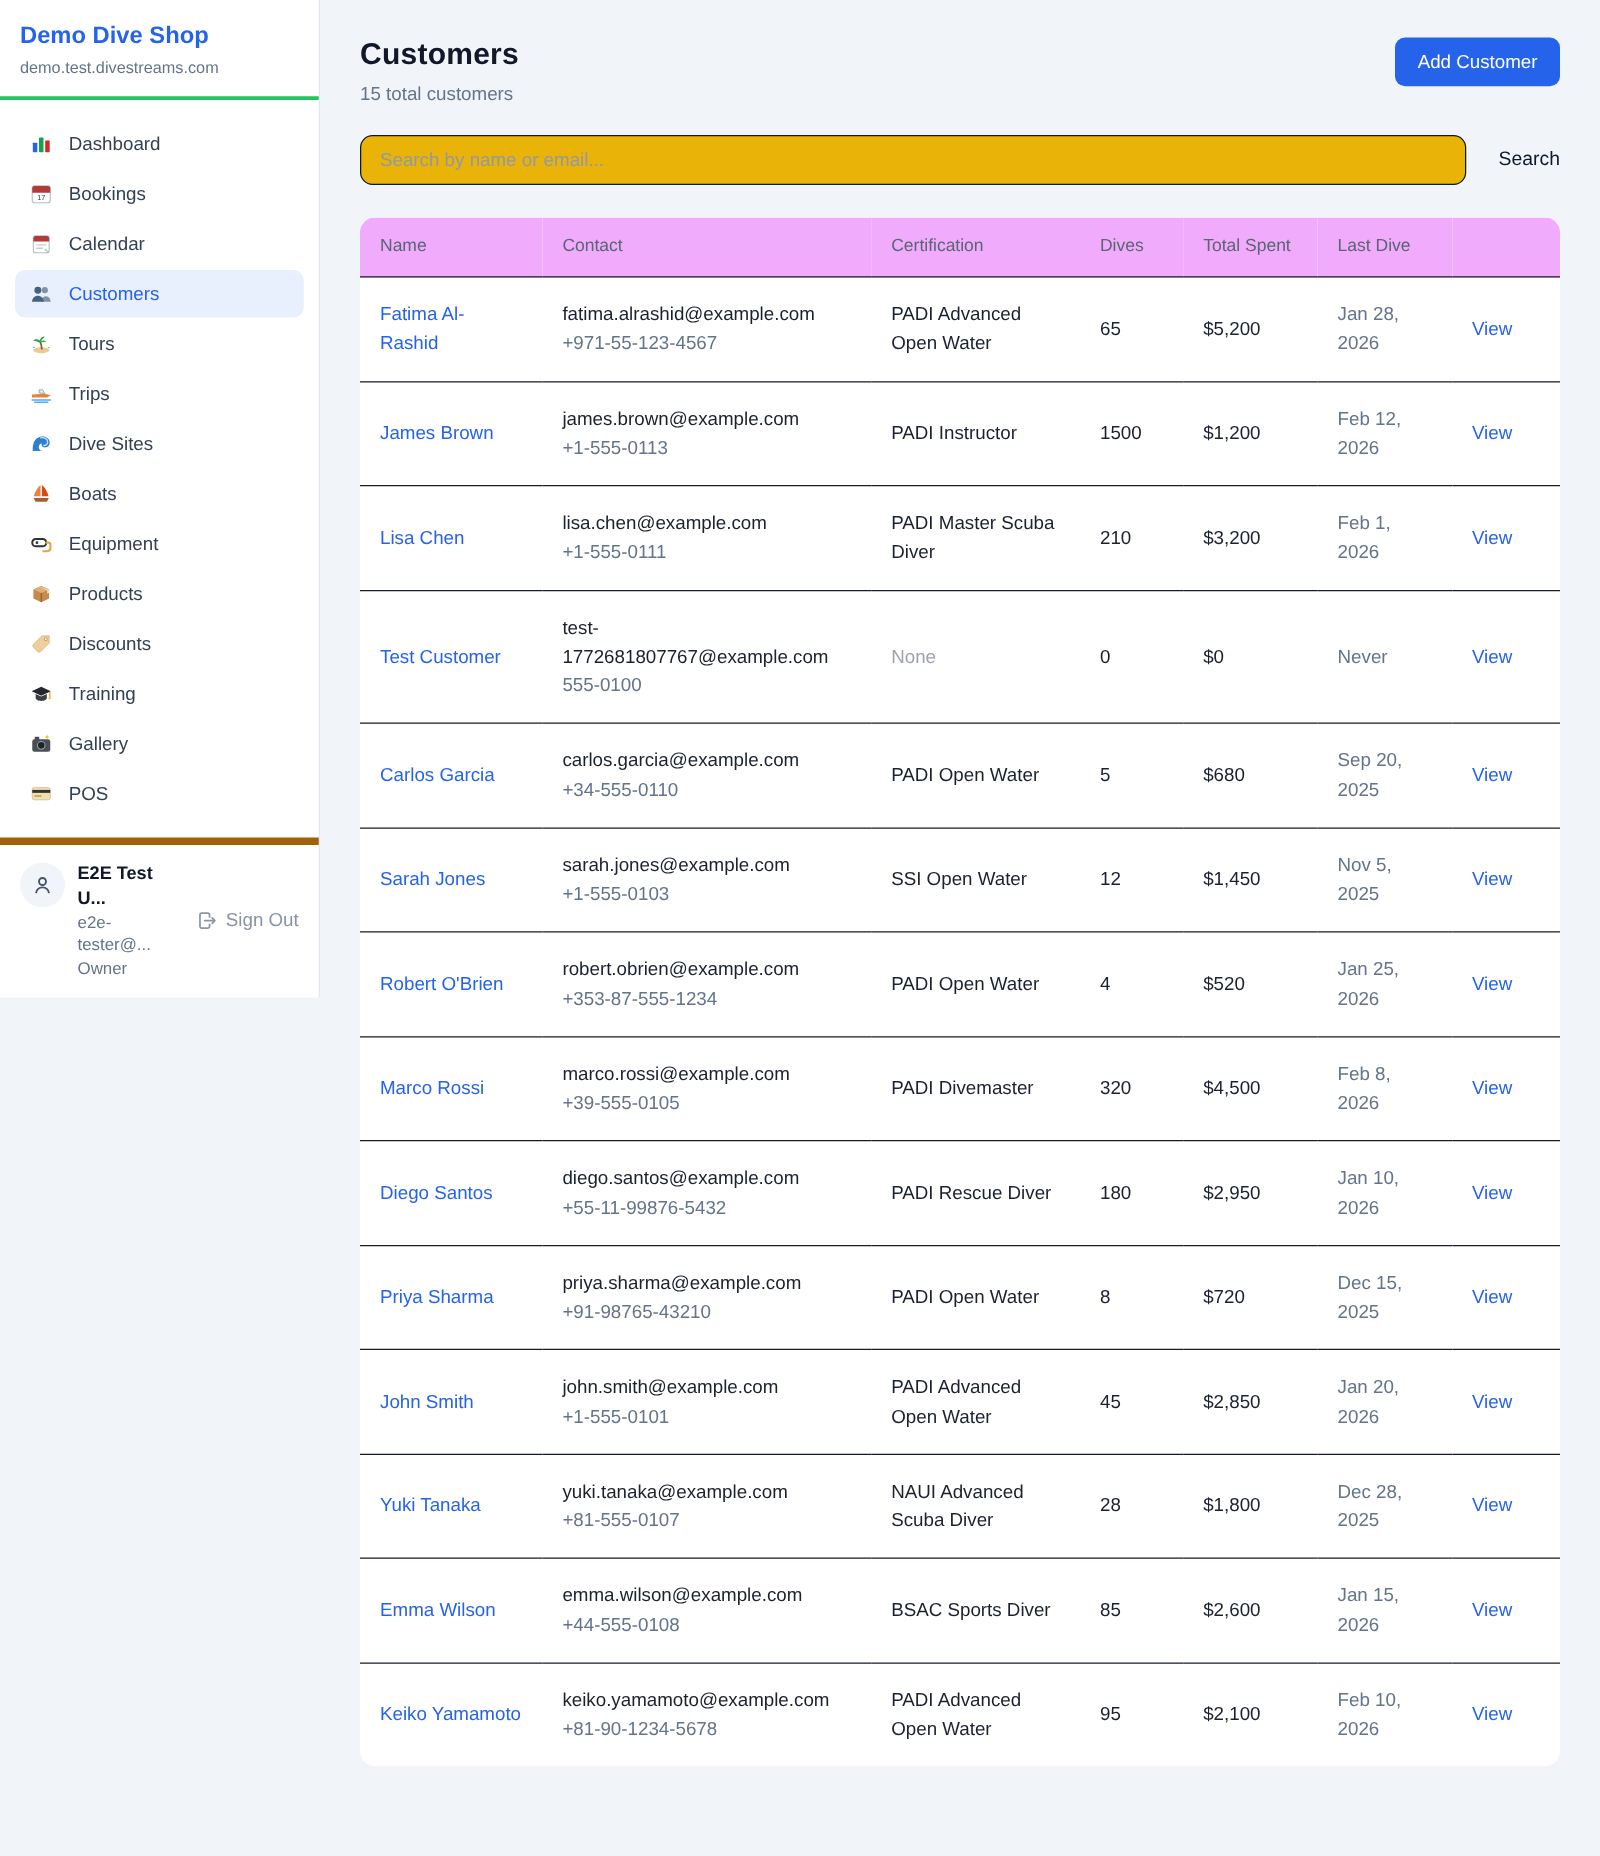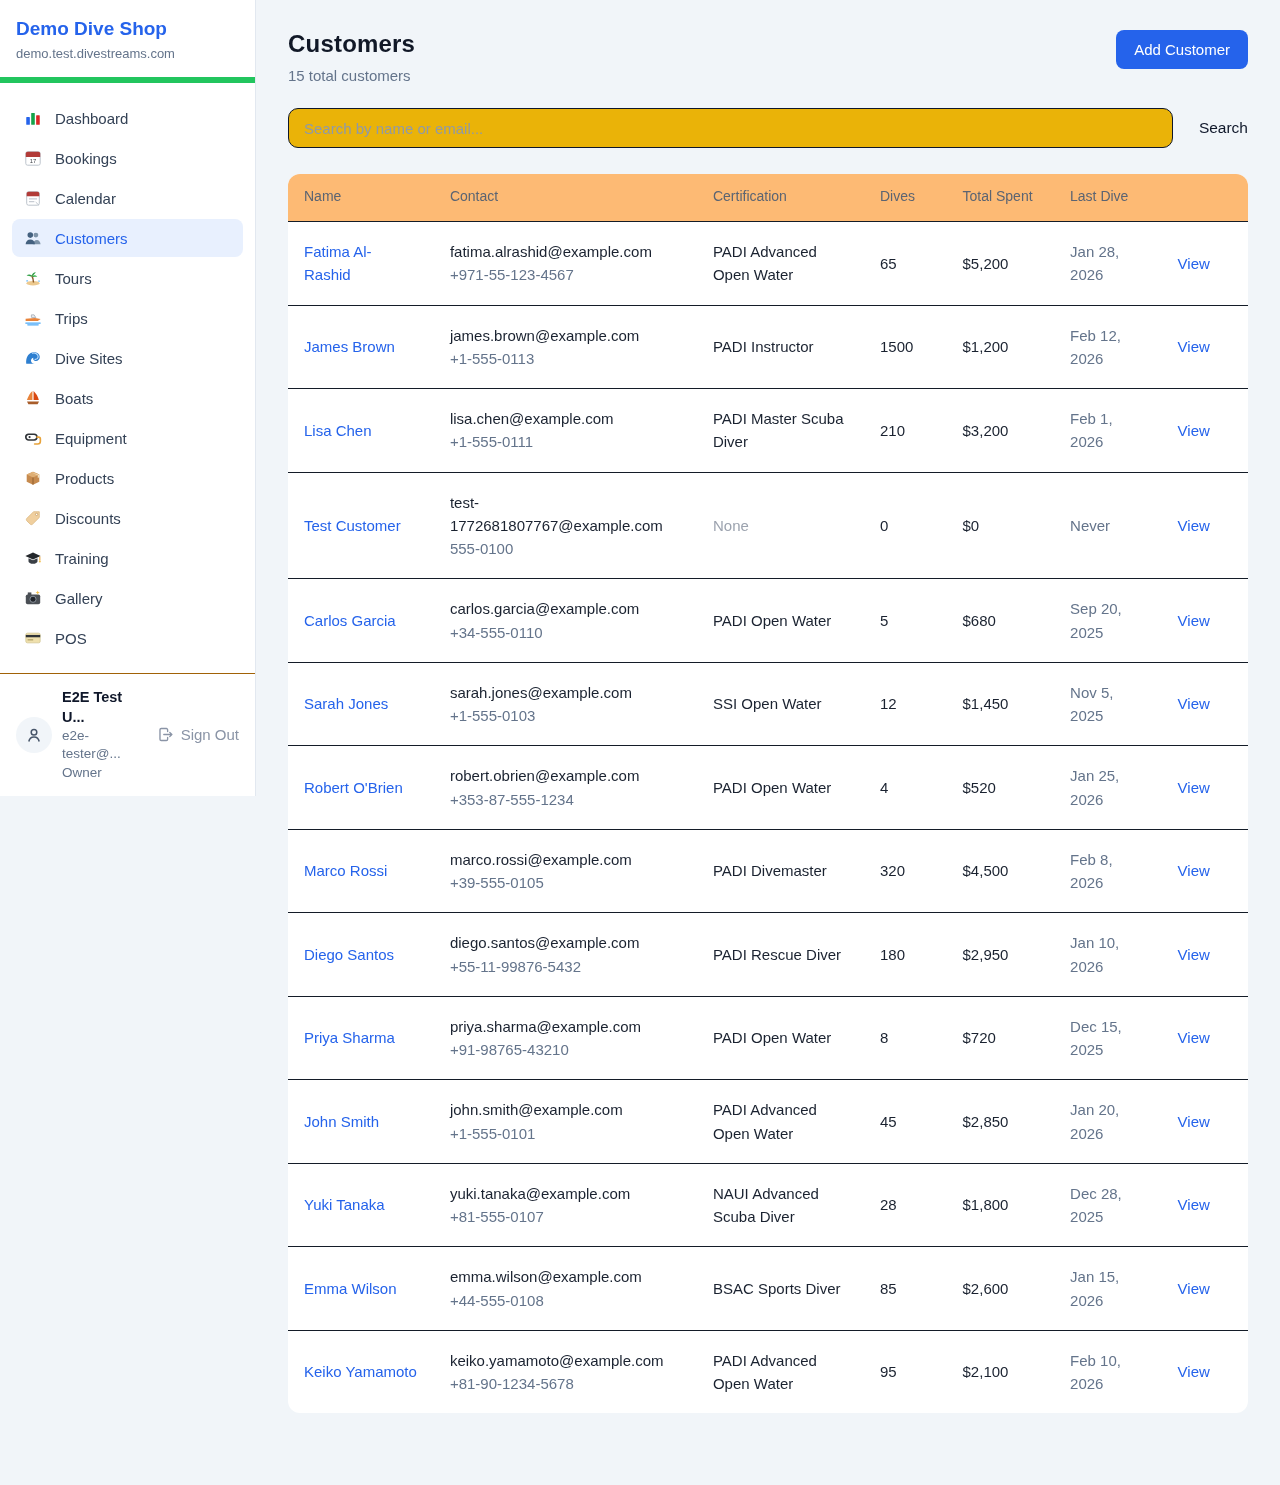--- a/index.html
+++ b/index.html
@@ -11,35 +11,35 @@
     color:#0f172a;
   }
   .app { display:flex; align-items:flex-start; }
 
   
   .sidebar {
     width:256px; flex:0 0 256px;
     background:#ffffff;
     border-right:1px solid #e2e8f0;
   }
-  .sidebar-header { padding:18px 16px 16px; border-bottom:6px solid #22c55e; }
+  .sidebar-header { padding:18px 16px 16px; border-bottom:3px solid #22c55e; }
   .shop-name { color:#2563eb; font-size:19px; font-weight:bold; margin:0 0 6px; }
   .shop-domain { color:#64748b; font-size:13px; }
   .nav { padding:16px 12px 14px; }
   .nav-item {
     display:flex; align-items:center; gap:13px;
     padding:10px 12px; border-radius:8px;
     font-size:15px; color:#334155; cursor:pointer; margin-bottom:2px;
   }
   .nav-item.active { background:#e8f0fe; color:#2563eb; }
   .nav-icon { width:18px; height:18px; display:inline-flex; flex:0 0 18px; }
   .nav-icon svg { width:18px; height:18px; }
   .user-section {
-    border-top:1px solid #a16207;
-    padding:14px 16px; display:flex; align-items:center; gap:10px;
+    border-top:6px solid #a16207;
+    padding:14px 16px; display:flex; gap:10px;
   }
   .avatar {
     width:36px; height:36px; border-radius:50%;
     background:#f1f5f9; display:flex; align-items:center; justify-content:center;
     flex:0 0 36px;
   }
   .avatar svg { width:20px; height:20px; }
   .user-info { flex:1; min-width:0; }
   .user-name { font-weight:bold; font-size:14.5px; color:#0f172a; line-height:1.35; }
   .user-email, .user-role { font-size:13.5px; color:#64748b; line-height:1.35; }
@@ -69,21 +69,21 @@
   }
   .search-input::placeholder { color:#8f99a8; }
   .search-btn {
     background:none; border:none; font-size:15.5px; color:#0f172a;
     padding:0 0 0 26px; cursor:pointer; font-weight:500; font-family:inherit;
   }
 
   
   .table-card { background:#ffffff; border-radius:12px; overflow:hidden; margin-bottom:24px; }
   table { width:100%; border-collapse:collapse; table-layout:fixed; }
-  thead { background:#fdba74; }
+  thead { background:#f0abfc; }
   th {
     text-align:left; font-size:14px; font-weight:500; color:#5b6472;
     padding:12px 16px 14px; line-height:1.5; vertical-align:top;
   }
   tbody tr { border-top:1px solid #141c28; }
   td { padding:18px 16px; font-size:15px; line-height:1.55; vertical-align:middle; overflow-wrap:break-word; }
   .name-link, .view-link { color:#2563eb; text-decoration:none; cursor:pointer; }
   .cell-email { color:#1a2230; }
   .cell-phone { color:#64748b; }
   .cell-cert { color:#1a2230; }

